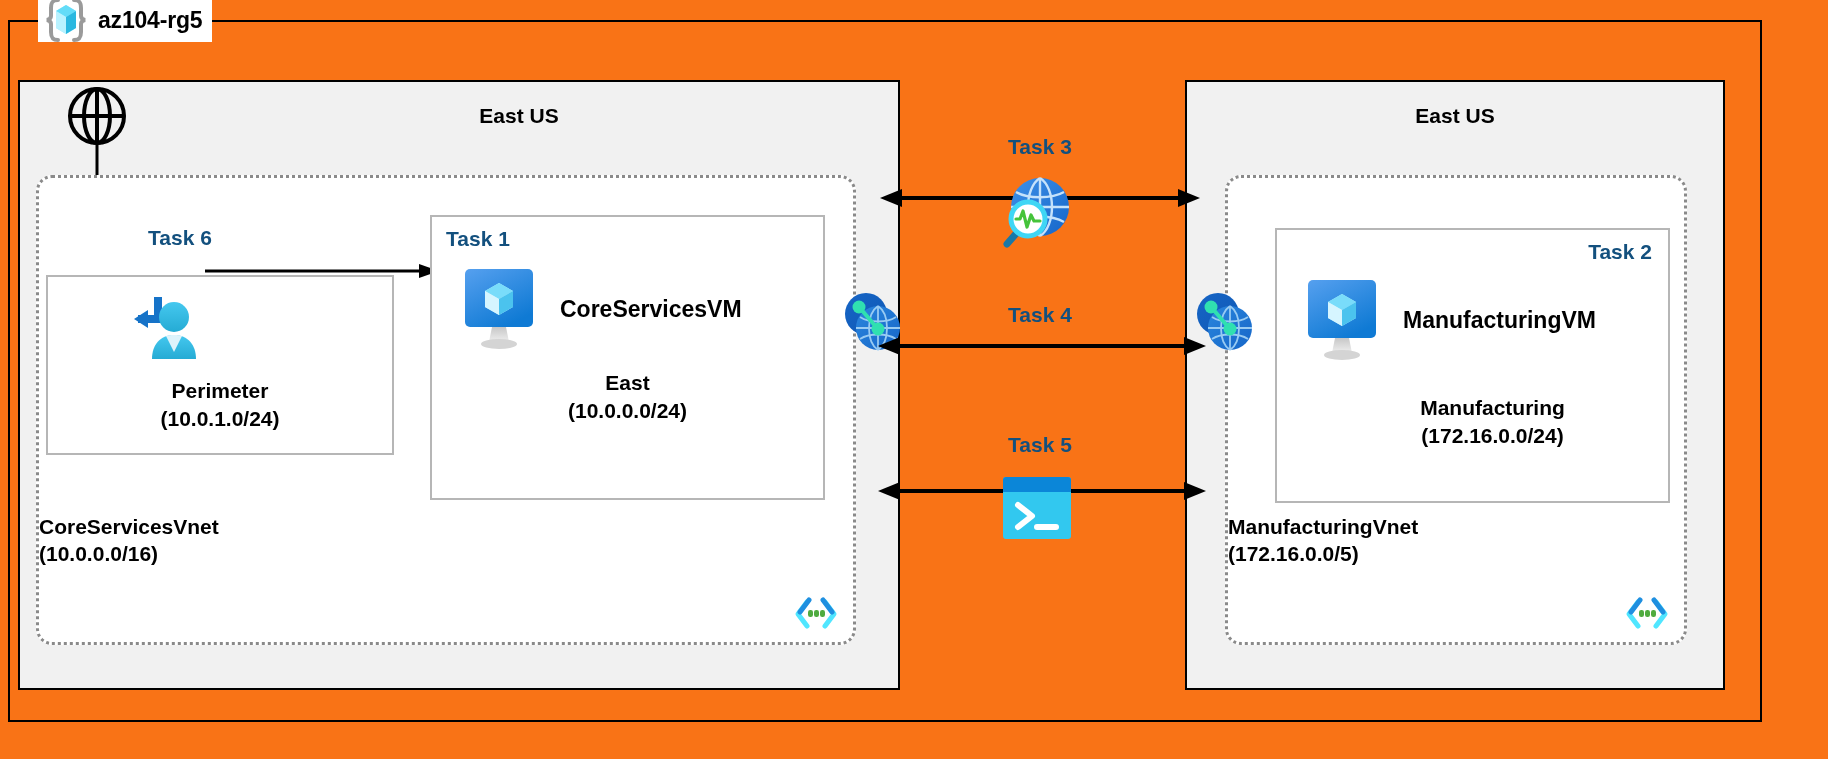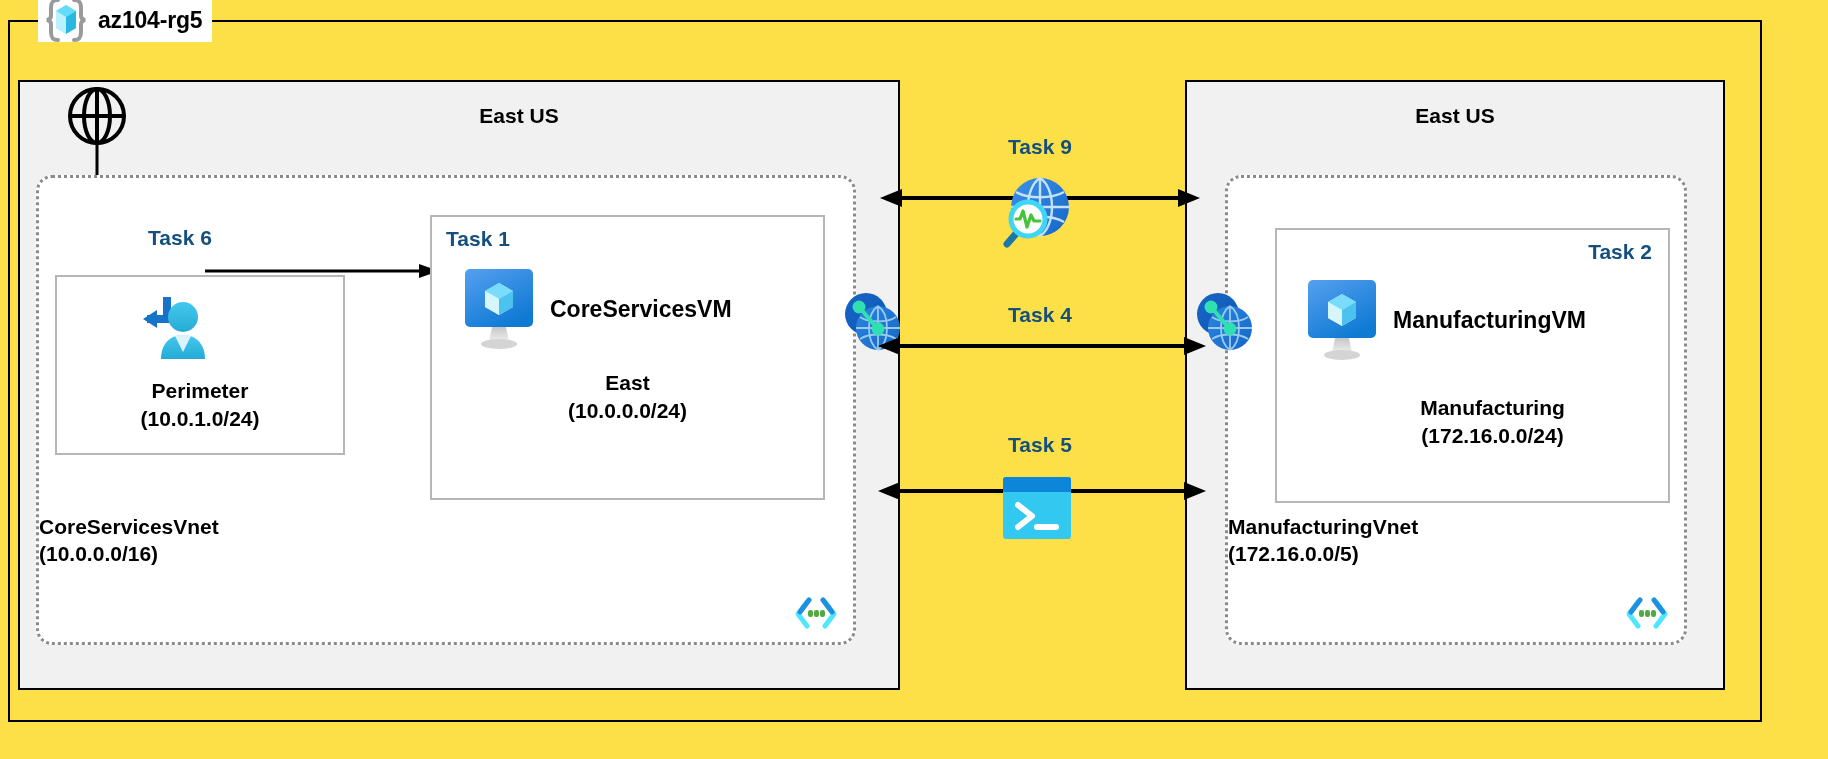--- a/index.html
+++ b/index.html
@@ -7,21 +7,21 @@
     padding: 0;
     background: #ffffff;
   }
   body {
     font-family: "Liberation Sans", sans-serif;
   }
   #canvas {
     position: relative;
     width: 1828px;
     height: 759px;
-    background: #fde047;
+    background: #f97316;
     overflow: hidden;
   }
 
   
   .rg-frame {
     position: absolute;
     left: 8px;
     top: 20px;
     width: 1754px;
     height: 702px;
@@ -101,21 +101,21 @@
     height: 40px;
   }
 
   
   .subnet {
     position: absolute;
     background: #ffffff;
     border: 2px solid #b6b6b6;
     box-sizing: border-box;
   }
-  #subnet-perimeter { left: 55px;  top: 275px; width: 290px; height: 180px; }
+  #subnet-perimeter { left: 46px;  top: 275px; width: 348px; height: 180px; }
   #subnet-core      { left: 430px; top: 215px; width: 395px; height: 285px; padding-left: 20px; }
   #subnet-manufacturing { left: 1275px; top: 228px; width: 395px; height: 275px; }
 
   .task-label {
     position: absolute;
     font-size: 21px;
     font-weight: bold;
     color: #13507e;
     white-space: nowrap;
   }
@@ -139,21 +139,21 @@
     white-space: nowrap;
   }
 
   
   .icon { position: absolute; }
 
   .vm-row {
     position: absolute;
     display: flex;
     align-items: center;
-    gap: 14px;
+    gap: 24px;
   }
   .vm-name {
     font-size: 23px;
     font-weight: bold;
     color: #000000;
     white-space: nowrap;
   }
 
   
   .conn { position: absolute; }
@@ -328,21 +328,21 @@
         </svg>
       </span>
       <span class="vm-name">ManufacturingVM</span>
     </div>
     <div class="subnet-label" style="top:164px;margin-left:40px;">
       <div>Manufacturing</div>
       <div>(172.16.0.0/24)</div>
     </div>
   </div>
 
-  <div class="center-task" style="left:990px; top:135px; width:100px;">Task 9</div>
+  <div class="center-task" style="left:990px; top:135px; width:100px;">Task 3</div>
   <div class="conn" style="left:880px; top:185px; width:320px; height:26px;">
     <svg width="320" height="26" viewBox="0 0 320 26">
       <line x1="20" y1="13" x2="300" y2="13" stroke="#000000" stroke-width="4"></line>
       <polygon points="0,13 22,4 22,22" fill="#000000"></polygon>
       <polygon points="320,13 298,4 298,22" fill="#000000"></polygon>
     </svg>
   </div>
   <div class="icon" style="left:988px; top:172px; width:90px; height:80px;">
     <svg width="90" height="80" viewBox="0 0 90 80">
       <defs>

